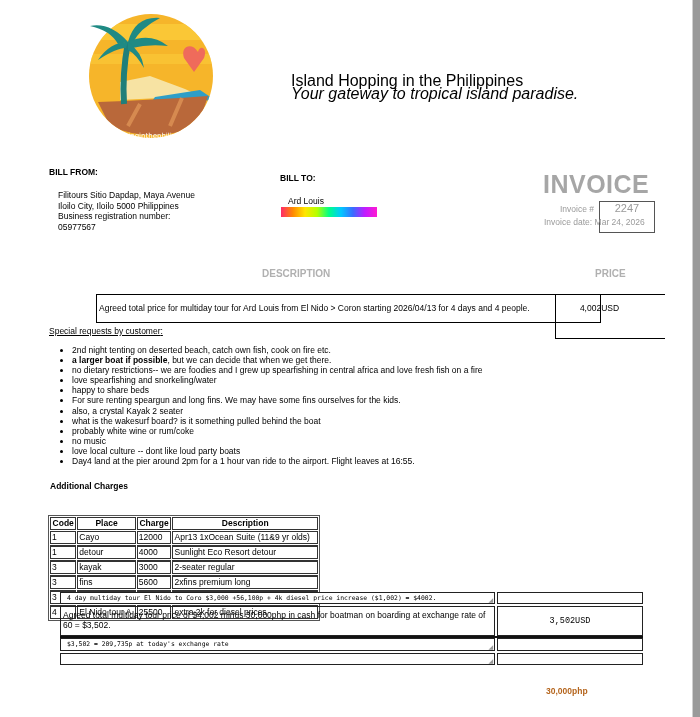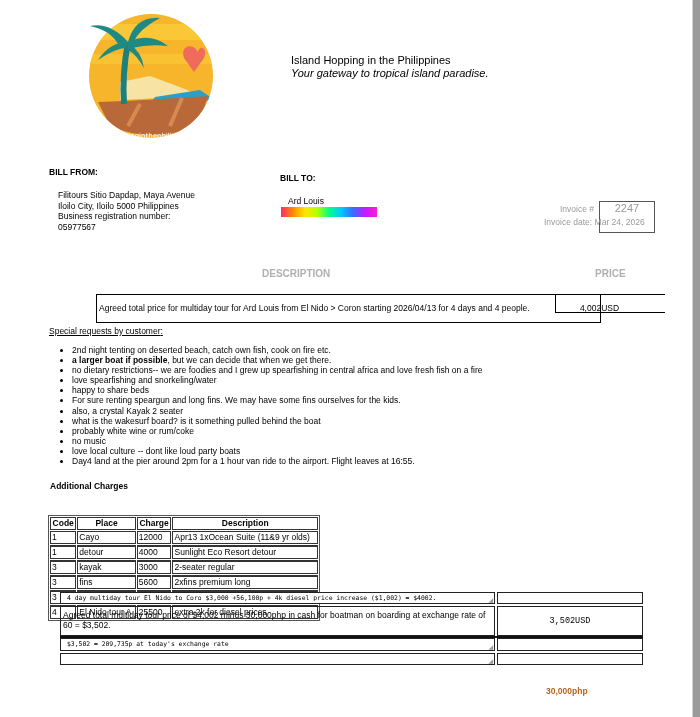--- a/index.html
+++ b/index.html
@@ -7,21 +7,21 @@
       width: 700px; height: 717px; overflow: hidden; position: relative;
       background: #ffffff; color: #000;
       font-family: "Liberation Sans", sans-serif; font-size: 9px;
     }
     .page { position: absolute; left: 0; top: 0; width: 692px; height: 717px; background: #fff; }
     .scrollbar { position: absolute; left: 692px; top: 0; width: 8px; height: 717px;
       background: #9a9a9a; border-left: 1px solid #d0d0d0; box-sizing: border-box; }
 
     
     .logo { position: absolute; left: 80px; top: 4px; width: 142px; height: 142px; }
-    .brand { position: absolute; left: 291px; top: 54px; font-size: 11px; line-height: 13px; }
+    .brand { position: absolute; left: 291px; top: 74px; font-size: 16px; line-height: 13px; }
     .brand .tag { font-style: italic; }
 
     
     .bill-from { position: absolute; left: 49px; top: 167px; }
     .label-bold { font-weight: bold; font-size: 8.5px; }
     .from-lines { position: absolute; left: 58px; top: 190px; font-size: 8.5px; line-height: 10.5px; }
     .bill-to { position: absolute; left: 280px; top: 173px; }
     .to-name { position: absolute; left: 288px; top: 196px; font-size: 8.5px; }
     .rainbow { position: absolute; left: 281px; top: 207px; width: 96px; height: 10px;
       background: linear-gradient(to right, #ff2a6a, #ff8a00, #ffe600, #b6ff00, #00ff88, #00c8ff, #3a6bff, #c21bff, #ff1ad1); }
@@ -34,21 +34,21 @@
     .inv-date { position: absolute; left: 544px; top: 217px; font-size: 8.5px; color: #9a9a9a; text-align: right; }
 
     
     .col-head { position: absolute; top: 268px; font-size: 10px; font-weight: bold; color: #b0b0b0; }
     .col-desc { left: 262px; }
     .col-price { left: 595px; }
 
     
     .main-desc { position: absolute; left: 48px; top: 294px; width: 505px; height: 29px; border: 1px solid #000; box-sizing: border-box;
       font-size: 8.5px; line-height: 27px; padding-left: 2px; margin-left: 48px; }
-    .main-price { position: absolute; left: 555px; top: 294px; width: 110px; height: 19px; border: 1px solid #000; border-right: none; box-sizing: border-box;
+    .main-price { position: absolute; left: 555px; top: 294px; width: 110px; height: 45px; border: 1px solid #000; border-right: none; box-sizing: border-box;
       font-size: 8.5px; line-height: 27px; text-align: center; padding-right: 22px; }
 
     .special-head { position: absolute; left: 49px; top: 326px; font-size: 8.5px; text-decoration: underline; }
     .requests { position: absolute; left: 62px; top: 345px; margin: 0; padding: 0 0 0 10px; font-size: 8.5px; line-height: 10.1px; }
     .requests li { list-style: disc; }
 
     
     .add-head { position: absolute; left: 50px; top: 481px; font-size: 8.5px; font-weight: bold; }
     table.charges { position: absolute; left: 48px; top: 491px; border-collapse: separate; border-spacing: 1px; border: 1px solid #555;
       font-size: 8.5px; width: 272px; margin-top: 24px; }
@@ -118,20 +118,21 @@
     <div>Filitours Sitio Dapdap, Maya Avenue</div>
     <div>Iloilo City, Iloilo 5000 Philippines</div>
     <div>Business registration number:</div>
     <div>05977567</div>
   </div>
 
   <div class="bill-to label-bold">BILL TO:</div>
   <div class="to-name">Ard Louis</div>
   <div class="rainbow"></div>
 
+  <div class="invoice-title">INVOICE</div>
   <div class="inv-num-label">Invoice #</div>
   <div class="inv-num-box">2247</div>
   <div class="inv-date">
     <span>Invoice date:</span>
     <span>Mar 24, 2026</span>
   </div>
 
   <div class="col-head col-desc">DESCRIPTION</div>
   <div class="col-head col-price">PRICE</div>
 

